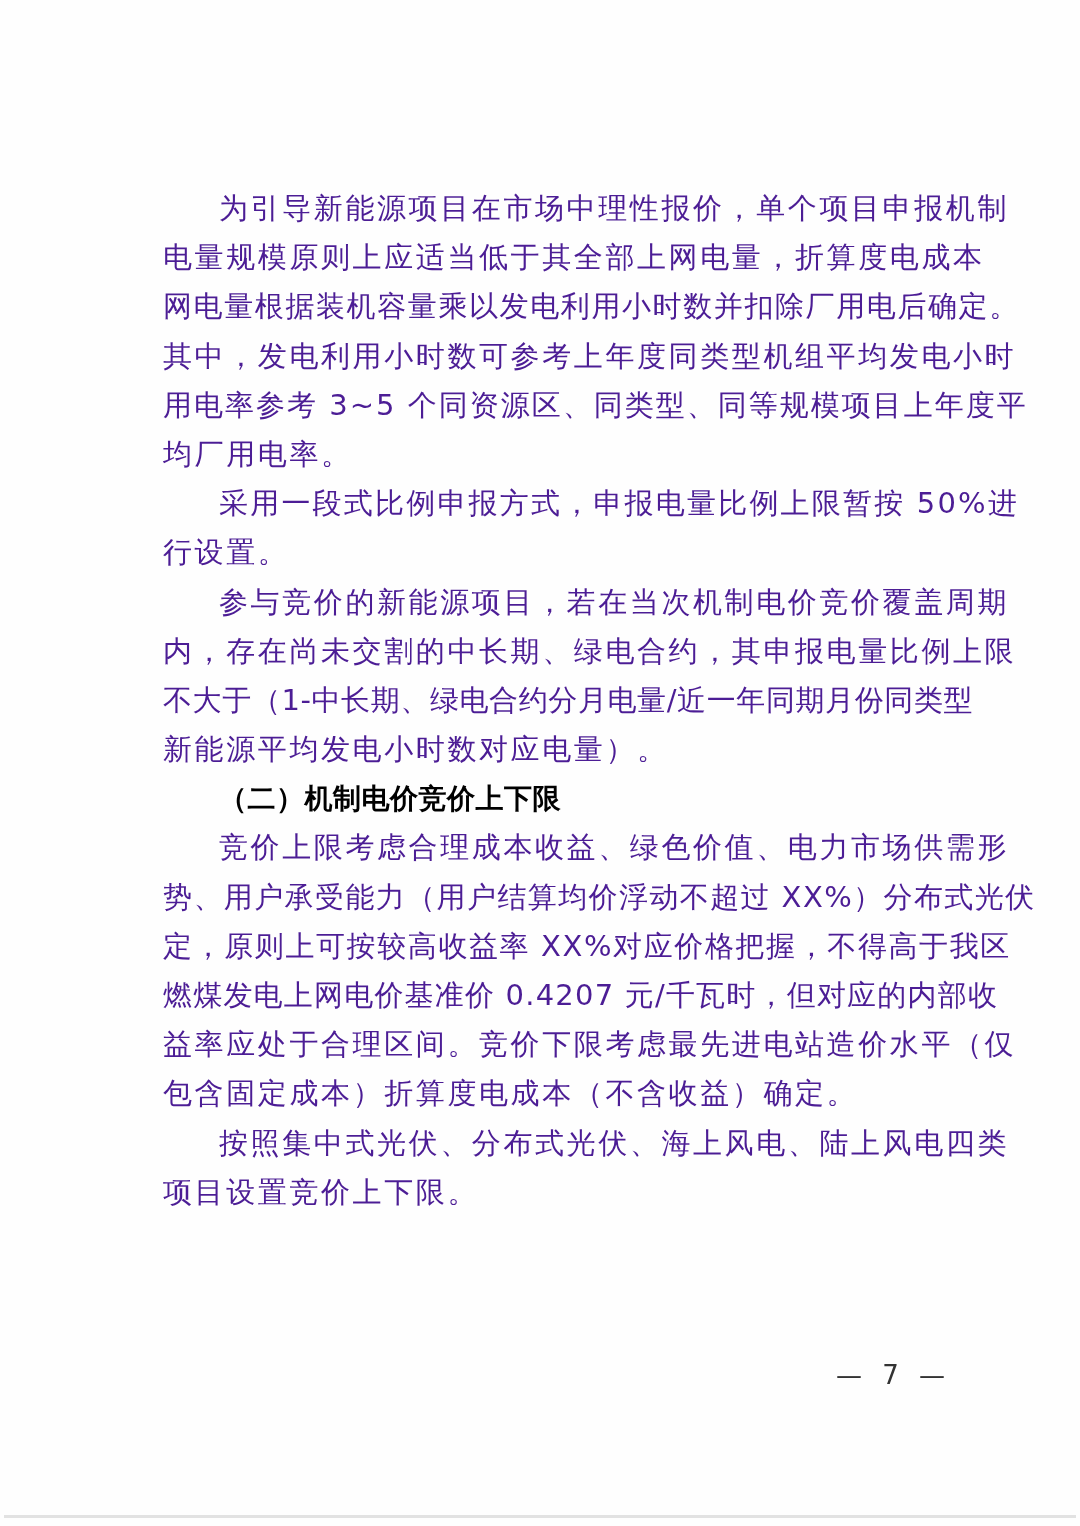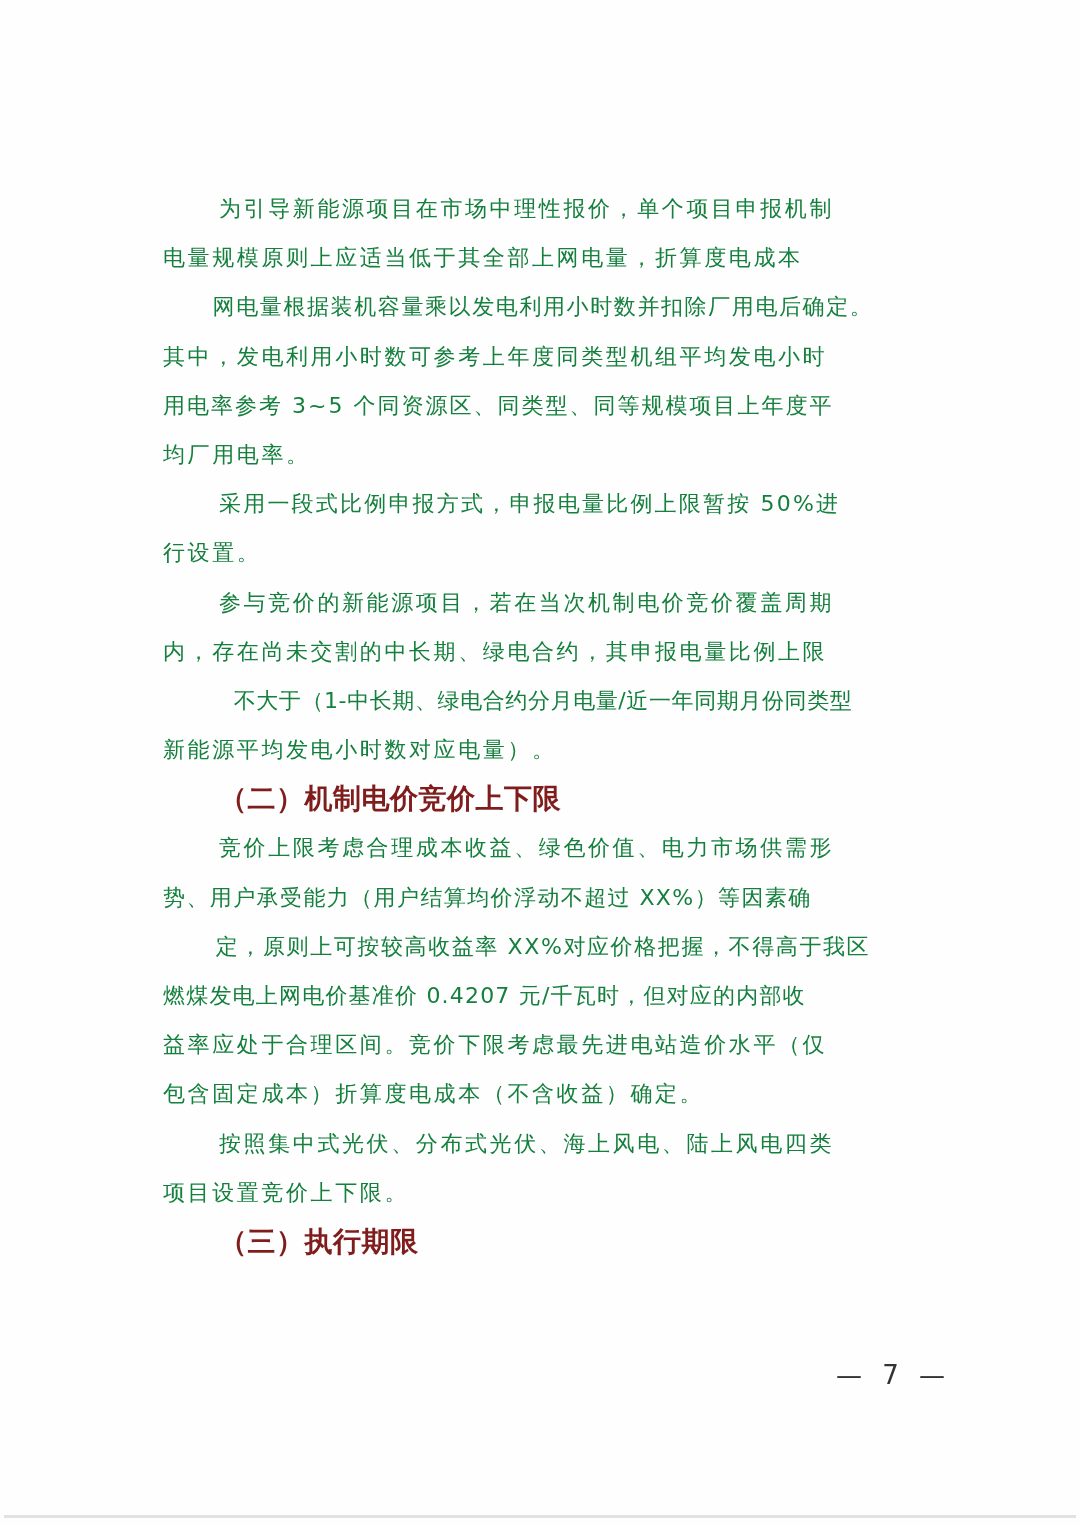--- a/index.html
+++ b/index.html
@@ -24,29 +24,29 @@
     }
     .text-block {
       position: absolute;
       left: 163px;
       top: 184px;
       width: 760px;
     }
     .line {
       height: 49.2px;
       line-height: 49.2px;
-      font-size: 22px;
+      font-size: 29px;
       white-space: nowrap;
       letter-spacing: 2.6px;
-      color: #15803d;
+      color: #4c1d95;
     }
     .indent { padding-left: 56px; }
     .heading {
       font-weight: bold;
-      color: #7f1d1d;
+      color: #000000;
       letter-spacing: 0.5px;
       font-size: 28px;
     }
     .page-number {
       position: absolute;
       left: 836px;
       top: 1360px;
       font-size: 26px;
       color: #333;
       letter-spacing: 6px;
@@ -78,27 +78,26 @@
     <div class="line">行设置。</div>
 
     <div class="line indent">参与竞价的新能源项目，若在当次机制电价竞价覆盖周期</div>
     <div class="line">内，存在尚未交割的中长期、绿电合约，其申报电量比例上限</div>
     <div class="line" style="letter-spacing:0.6px;text-align:center;">不大于（1-中长期、绿电合约分月电量/近一年同期月份同类型</div>
     <div class="line">新能源平均发电小时数对应电量）。</div>
 
     <div class="line indent heading">（二）机制电价竞价上下限</div>
 
     <div class="line indent">竞价上限考虑合理成本收益、绿色价值、电力市场供需形</div>
-    <div class="line" style="letter-spacing:1.4px;">势、用户承受能力（用户结算均价浮动不超过 XX%）等因素确</div>
+    <div class="line" style="letter-spacing:1.4px;">势、用户承受能力（用户结算均价浮动不超过 XX%）分布式光伏</div>
     <div class="line" style="letter-spacing:1.6px;text-align:center;">定，原则上可按较高收益率 XX%对应价格把握，不得高于我区</div>
     <div class="line faded-first" style="letter-spacing:1.2px;">燃煤发电上网电价基准价 0.4207 元/千瓦时，但对应的内部收</div>
     <div class="line">益率应处于合理区间。竞价下限考虑最先进电站造价水平（仅</div>
     <div class="line">包含固定成本）折算度电成本（不含收益）确定。</div>
 
     <div class="line indent">按照集中式光伏、分布式光伏、海上风电、陆上风电四类</div>
     <div class="line">项目设置竞价上下限。</div>
 
-    <div class="line indent heading">（三）执行期限</div>
   </div>
 
   <div class="page-number">— 7 —</div>
   <div class="bottom-edge"></div>
 </div>
 
 </body></html>

